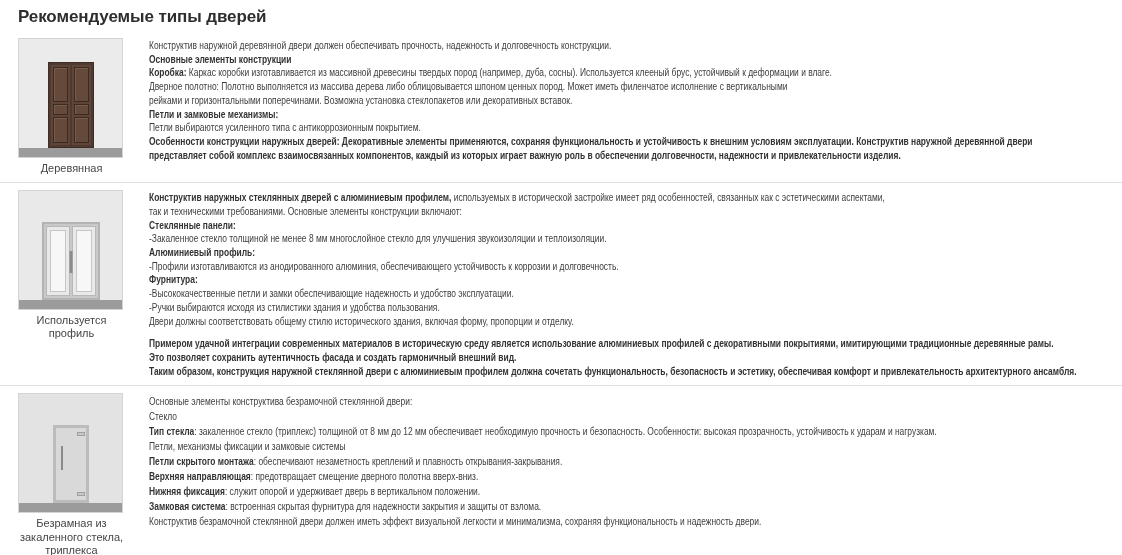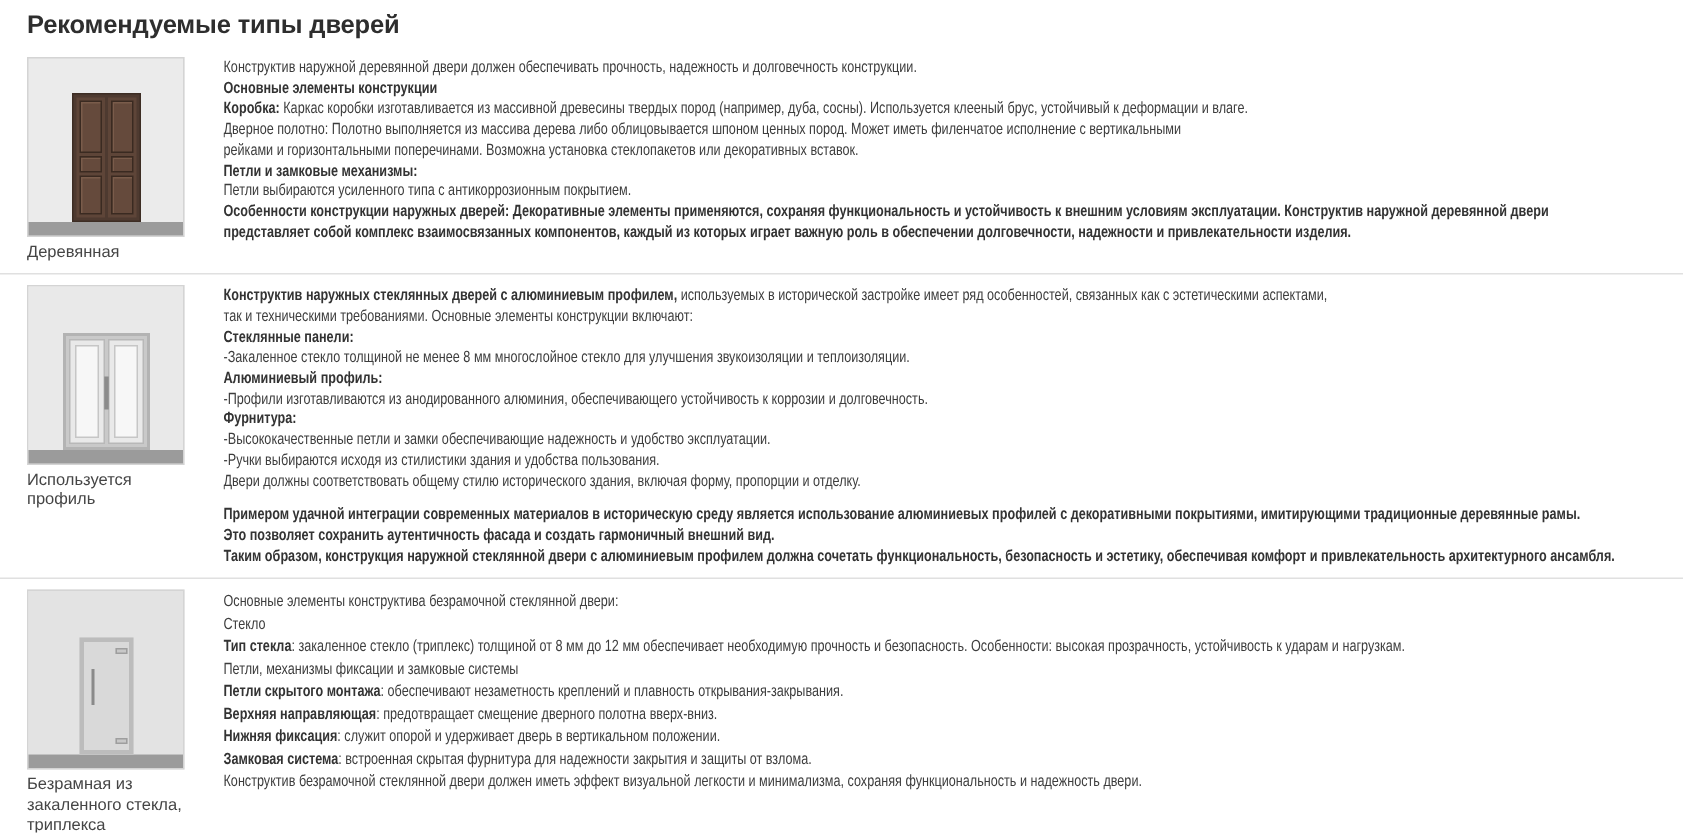--- a/index.html
+++ b/index.html
@@ -5,21 +5,21 @@
   html,body{margin:0;padding:0;background:#fff;}
   body{width:1122px;height:555px;overflow:hidden;font-family:"Liberation Sans",sans-serif;}
   .page{width:1122px;height:492px;box-sizing:border-box;}
   .title{margin:0;padding:7px 18px 4px;font-size:17px;font-weight:700;color:#2e2e2e;letter-spacing:-0.1px;}
   .section{display:flex;align-items:flex-start;padding:7px 6px 7px 18px;box-sizing:border-box;}
   .section + .section{border-top:1px solid #e0e0e0;}
   .imgcol{width:107px;flex:0 0 107px;margin-right:24px;}
   .card{width:105px;height:120px;border:1px solid #d4d4d4;background:#ebebeb;display:flex;flex-direction:column;box-sizing:border-box;}
   .wall{flex:1;display:flex;align-items:flex-end;justify-content:center;}
   .floor{height:9px;background:#9b9b9b;}
-  .caption{text-align:left;font-size:11px;color:#454545;margin-top:4px;line-height:1.2;}
+  .caption{text-align:center;font-size:11px;color:#454545;margin-top:4px;line-height:1.2;}
   .textcol{flex:1;min-width:0;overflow:hidden;padding-top:1px;}
   .tline{white-space:nowrap;transform:scaleX(0.78);transform-origin:0 50%;font-size:10.8px;color:#3d3d3d;line-height:13.7px;}
   .sec3 .tline{line-height:15px;}
   .tline .b{font-weight:700;color:#333;}
   .tline.gap{margin-top:9px;}
 
   
   .wdoor{width:46px;height:86px;background:#4e3a30;border:1px solid #3d2d24;padding:2px;display:flex;gap:2px;box-sizing:border-box;}
   .wleaf{flex:1;display:flex;flex-direction:column;gap:2px;background:#5e4538;padding:2px;box-sizing:border-box;}
   .wpanel{border:1px solid #3a2a21;background:#654a3c;box-shadow:inset 1px 1px 0 #7a5c4b;}

